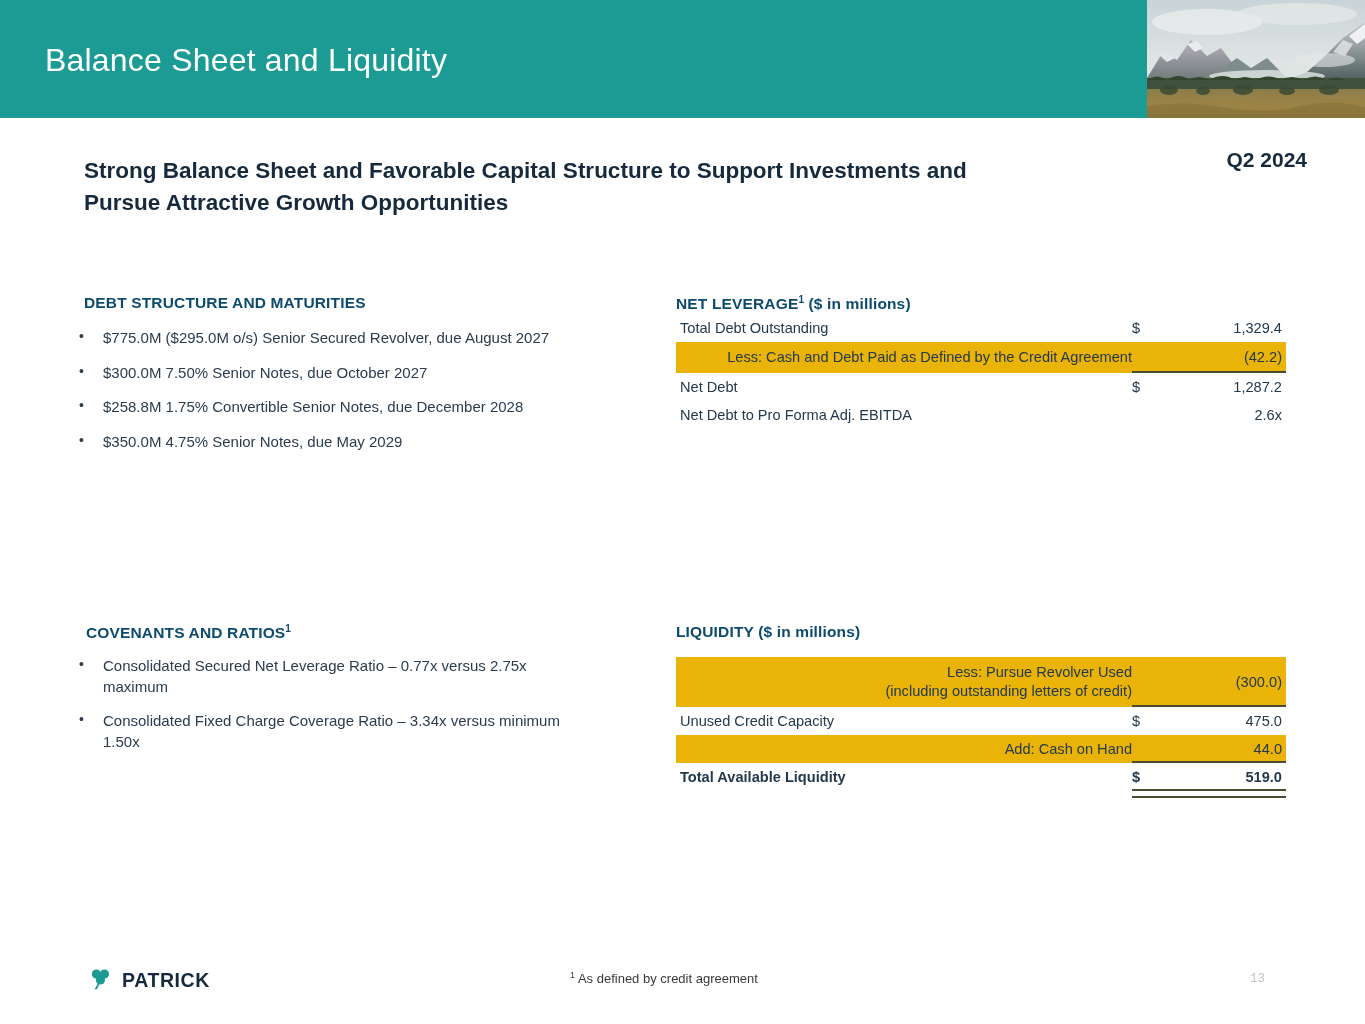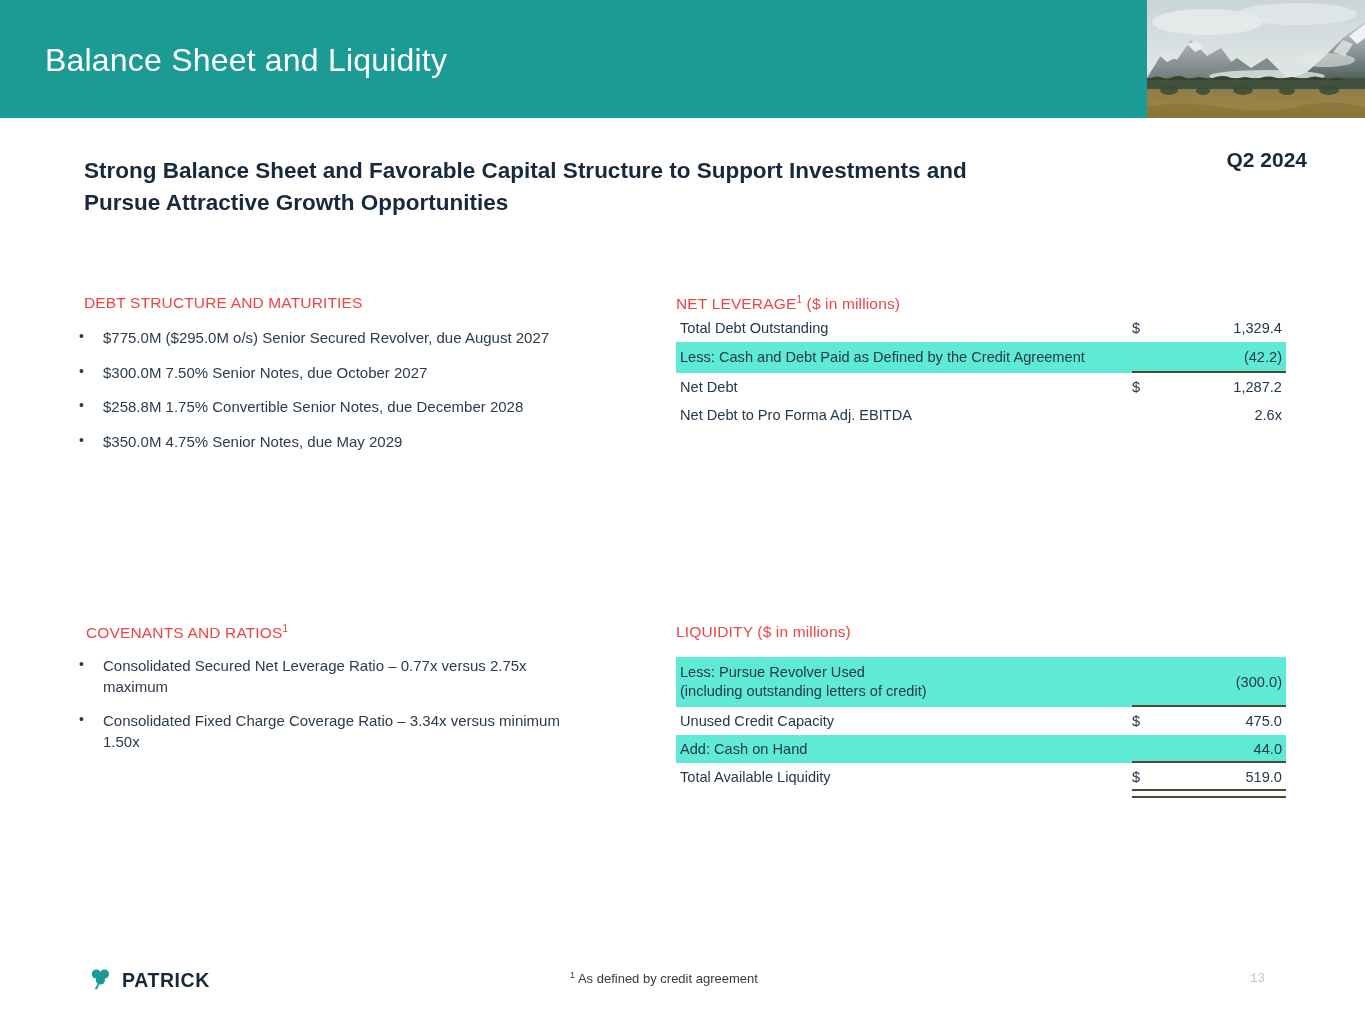--- a/index.html
+++ b/index.html
@@ -60,22 +60,22 @@
     top: 148px;
     font-size: 21px;
     font-weight: bold;
     color: #16293d;
   }
 
   
   .sec-heading {
     position: absolute;
     font-size: 15.5px;
-    font-weight: normal;
-    color: #ef4444;
+    font-weight: bold;
+    color: #0c4a6e;
     letter-spacing: 0.15px;
     white-space: nowrap;
   }
   .sec-heading sup { font-size: 10px; vertical-align: super; }
 
   
   .bullets {
     position: absolute;
     margin: 0;
     padding: 0;
@@ -103,21 +103,21 @@
     position: absolute;
     border-collapse: collapse;
     table-layout: fixed;
   }
   .fin-table td {
     font-size: 14.6px;
     color: #23394d;
     padding: 0;
     vertical-align: middle;
   }
-  .fin-table tr.shaded td { background: #5eead4; }
+  .fin-table tr.shaded td { background: #eab308; text-align: right; }
   .col-label  { width: 452px; padding-left: 4px !important; }
   .col-symbol { width: 42px;  text-align: left; }
   .col-value  { width: 108px; text-align: right; padding-right: 4px !important; }
 
   .cellbox {
     display: block;
     padding: 6px 0 6px 0;
   }
   .label-2line { line-height: 1.3; }
 
@@ -128,21 +128,21 @@
     position: relative;
   }
   td.rule-double::after {
     content: "";
     position: absolute;
     left: 0; right: 0;
     bottom: -7px;
     height: 2px;
     background: #4b4b32;
   }
-  tr.bold-row td { font-weight: normal; }
+  tr.bold-row td { font-weight: bold; }
 
   
   .logo-wrap {
     position: absolute;
     left: 90px;
     bottom: 30px;
     display: flex;
     align-items: center;
     gap: 11px;
   }

